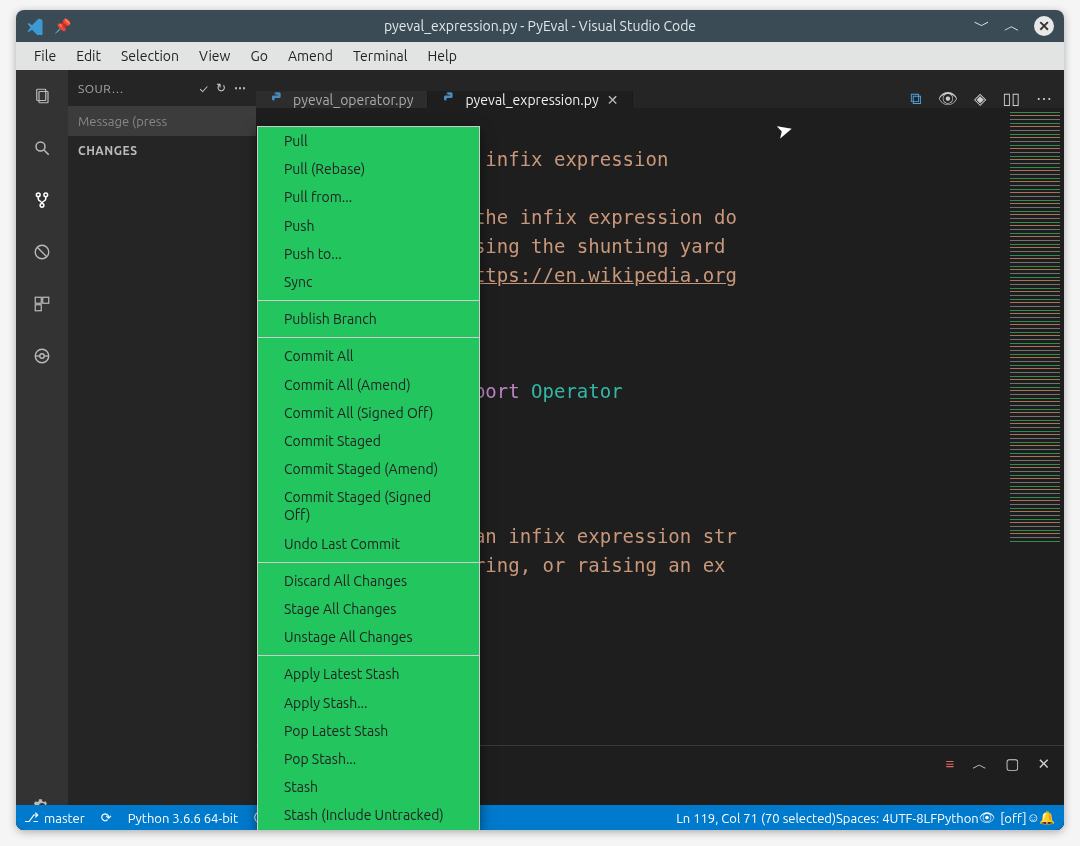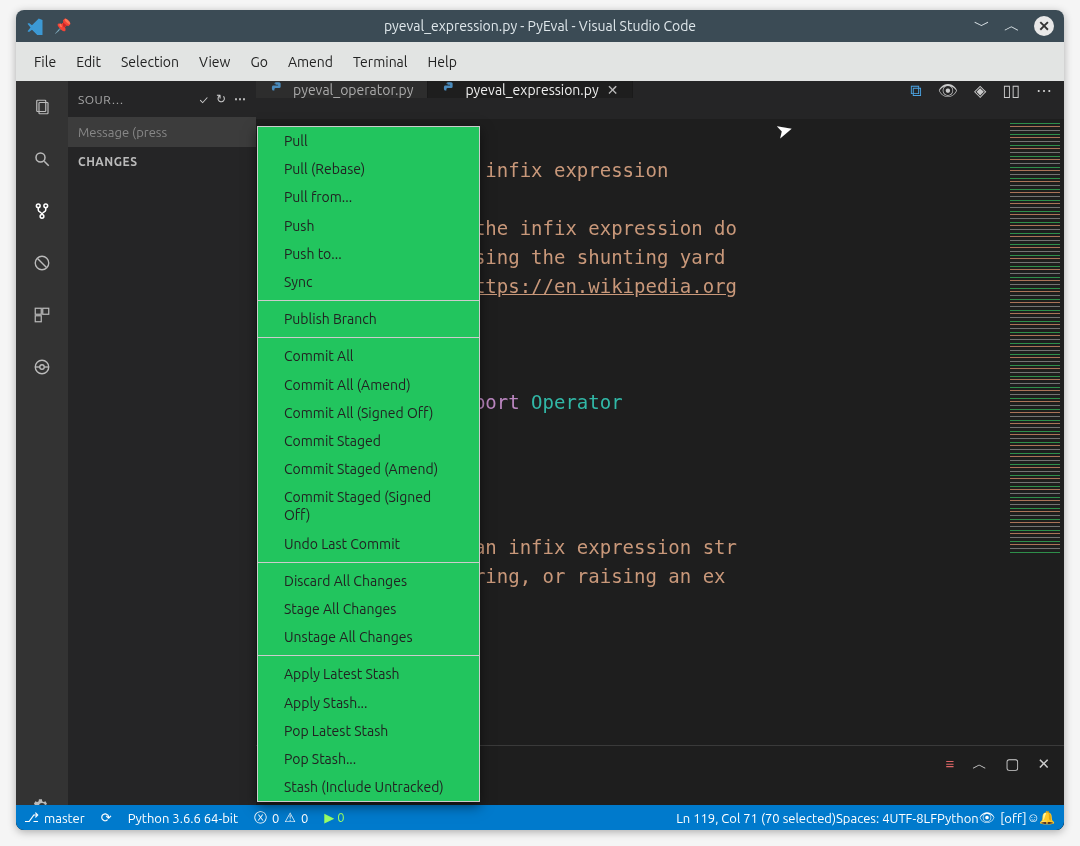--- a/index.html
+++ b/index.html
@@ -11,42 +11,42 @@
   .titlebar-left { display: flex; align-items: center; gap: 10px; }
   .titlebar-title { position: absolute; left: 0; right: 0; text-align: center; pointer-events: none; font-weight: 400; }
   .titlebar-right { margin-left: auto; display: flex; align-items: center; gap: 14px; }
   .tb-btn { color: #e0e8ec; font-size: 16px; cursor: pointer; }
   .close-circle { width: 20px; height: 20px; background: #e8e8e8; color: #333; border-radius: 50%; display: flex; align-items: center; justify-content: center; font-size: 14px; font-weight: bold; }
   .vs-logo { width: 18px; height: 18px; position: relative; }
   .vs-logo svg { width: 18px; height: 18px; }
   .pin-icon { color: #e0e8ec; }
 
   
-  .menubar { height: 39px; background: #e2e4e3; display: flex; align-items: center; padding: 0 8px; font-size: 14px; color: #222; }
+  .menubar { height: 28px; background: #e2e4e3; display: flex; align-items: center; padding: 0 8px; font-size: 14px; color: #222; }
   .menubar span { padding: 3px 10px; cursor: pointer; }
 
   
   .body-area { flex: 1; display: flex; background: #1e1e1e; position: relative; overflow: hidden; }
 
   
   .activity-bar { width: 52px; background: #333333; display: flex; flex-direction: column; align-items: center; padding-top: 12px; gap: 24px; color: #888; }
   .activity-item { width: 28px; height: 28px; display: flex; align-items: center; justify-content: center; cursor: pointer; }
   .activity-item.active { color: #fff; }
   .activity-bottom { margin-top: auto; margin-bottom: 10px; }
 
   
   .sidebar { width: 188px; background: #252526; display: flex; flex-direction: column; color: #ccc; font-size: 12px; }
   .sidebar-header { height: 36px; display: flex; align-items: center; padding: 0 10px; gap: 8px; color: #aaa; }
   .sidebar-header-title { flex: 1; letter-spacing: 0.5px; white-space: nowrap; overflow: hidden; text-overflow: ellipsis; }
   .scm-input { height: 30px; background: #3c3c3c; margin: 0 0px; padding: 0 10px; display: flex; align-items: center; color: #888; font-size: 13px; }
   .changes-title { padding: 8px 10px; font-size: 12px; color: #bbb; font-weight: 600; letter-spacing: 0.5px; }
 
   
   .editor-area { flex: 1; display: flex; flex-direction: column; background: #1e1e1e; position: relative; }
-  .tabbar { height: 38px; background: #252526; display: flex; align-items: flex-start; }
+  .tabbar { height: 38px; background: #252526; display: flex; align-items: flex-end; }
   .tab { display: flex; align-items: center; gap: 8px; padding: 0 14px; font-size: 14px; color: #aaa; background: #2d2d2d; border-right: 1px solid #1a1a1a; cursor: pointer; }
   .tab.active { background: #1e1e1e; color: #eee; }
   .py-icon { font-size: 13px; }
   .py-icon svg { width: 15px; height: 15px; }
   .tab-close { font-size: 14px; color: #bbb; }
   .tab-actions { margin-left: auto; display: flex; align-items: center; gap: 16px; padding: 0 12px; color: #ccc; }
   .tab-actions span { cursor: pointer; }
 
   .editor-body { flex: 1; position: relative; display: flex; overflow: hidden; }
   .editor-text { flex: 1; font-family: "Consolas","DejaVu Sans Mono",monospace; font-size: 19px; line-height: 29px; padding: 8px 0 0 12px; color: #d4d4d4; white-space: pre; overflow: hidden; }
@@ -287,18 +287,19 @@
       <div class="context-menu-item">Undo Last Commit</div>
       <div class="context-menu-sep"></div>
       <div class="context-menu-item">Discard All Changes</div>
       <div class="context-menu-item">Stage All Changes</div>
       <div class="context-menu-item">Unstage All Changes</div>
       <div class="context-menu-sep"></div>
       <div class="context-menu-item">Apply Latest Stash</div>
       <div class="context-menu-item">Apply Stash...</div>
       <div class="context-menu-item">Pop Latest Stash</div>
       <div class="context-menu-item">Pop Stash...</div>
+      <div class="context-menu-item">Stash</div>
       <div class="context-menu-item">Stash (Include Untracked)</div>
     </div>
 
   <div class="cursor-arrow">➤</div>
 
 </div>
 
 </body></html>

